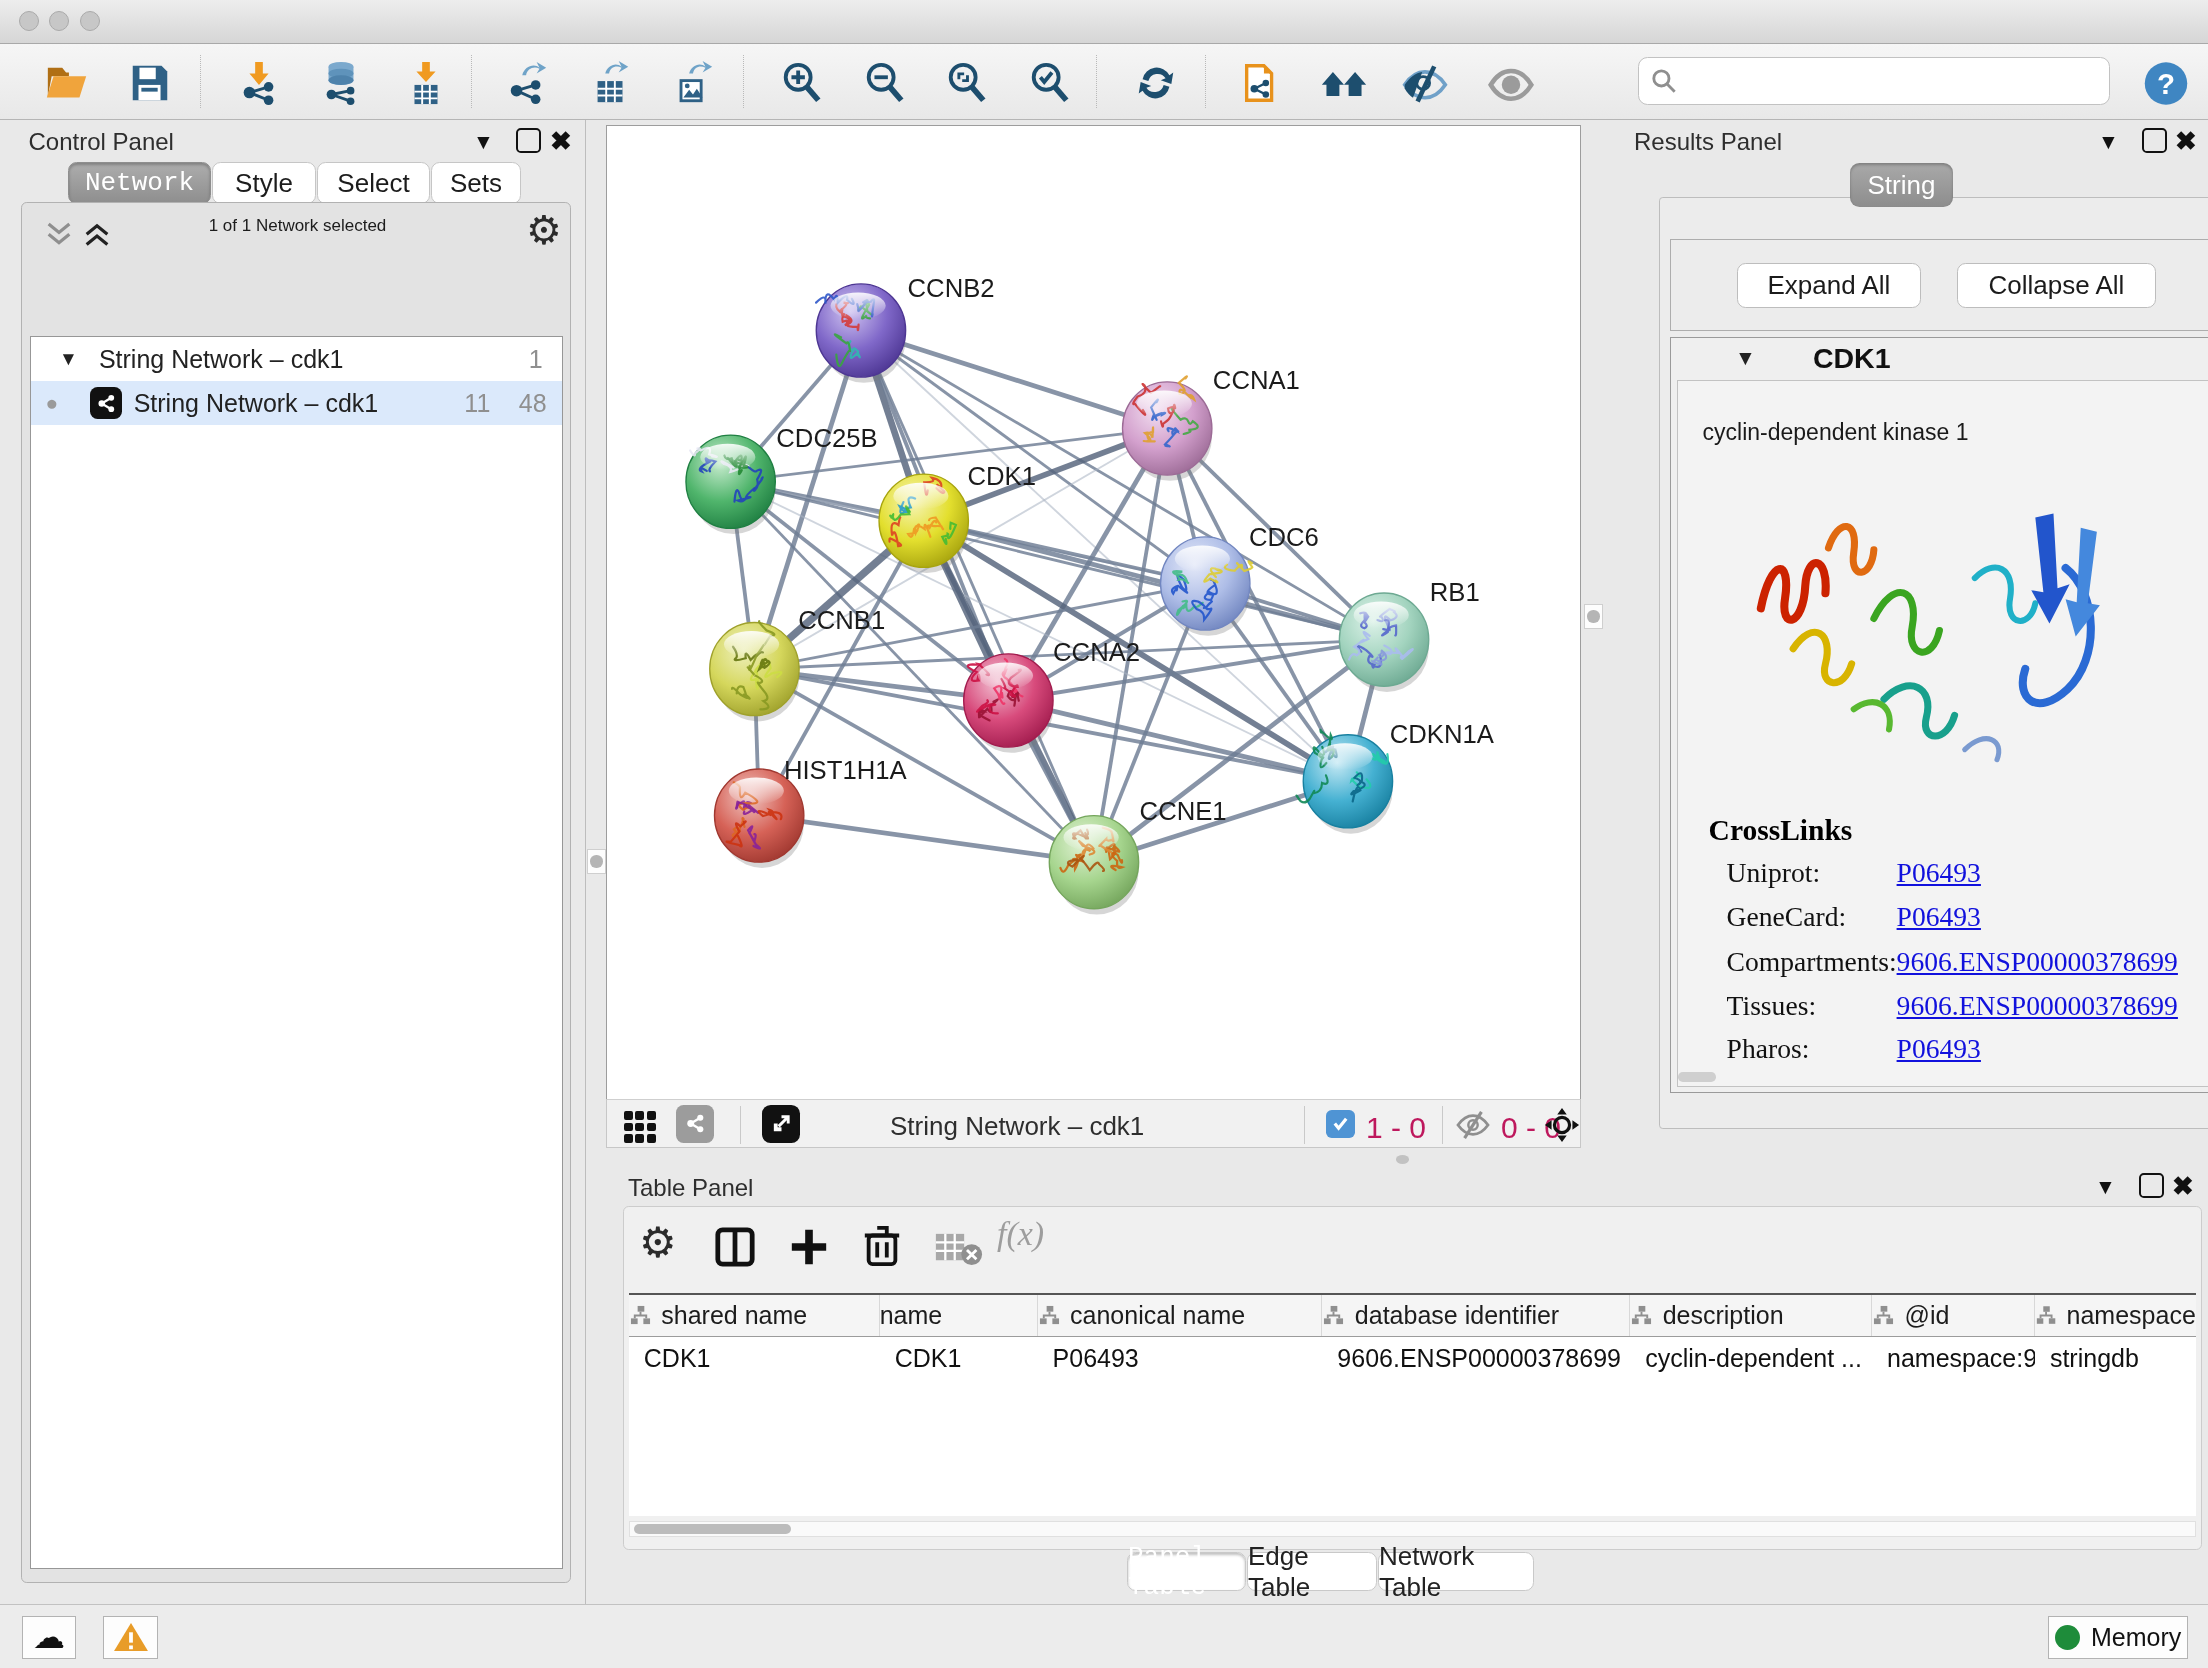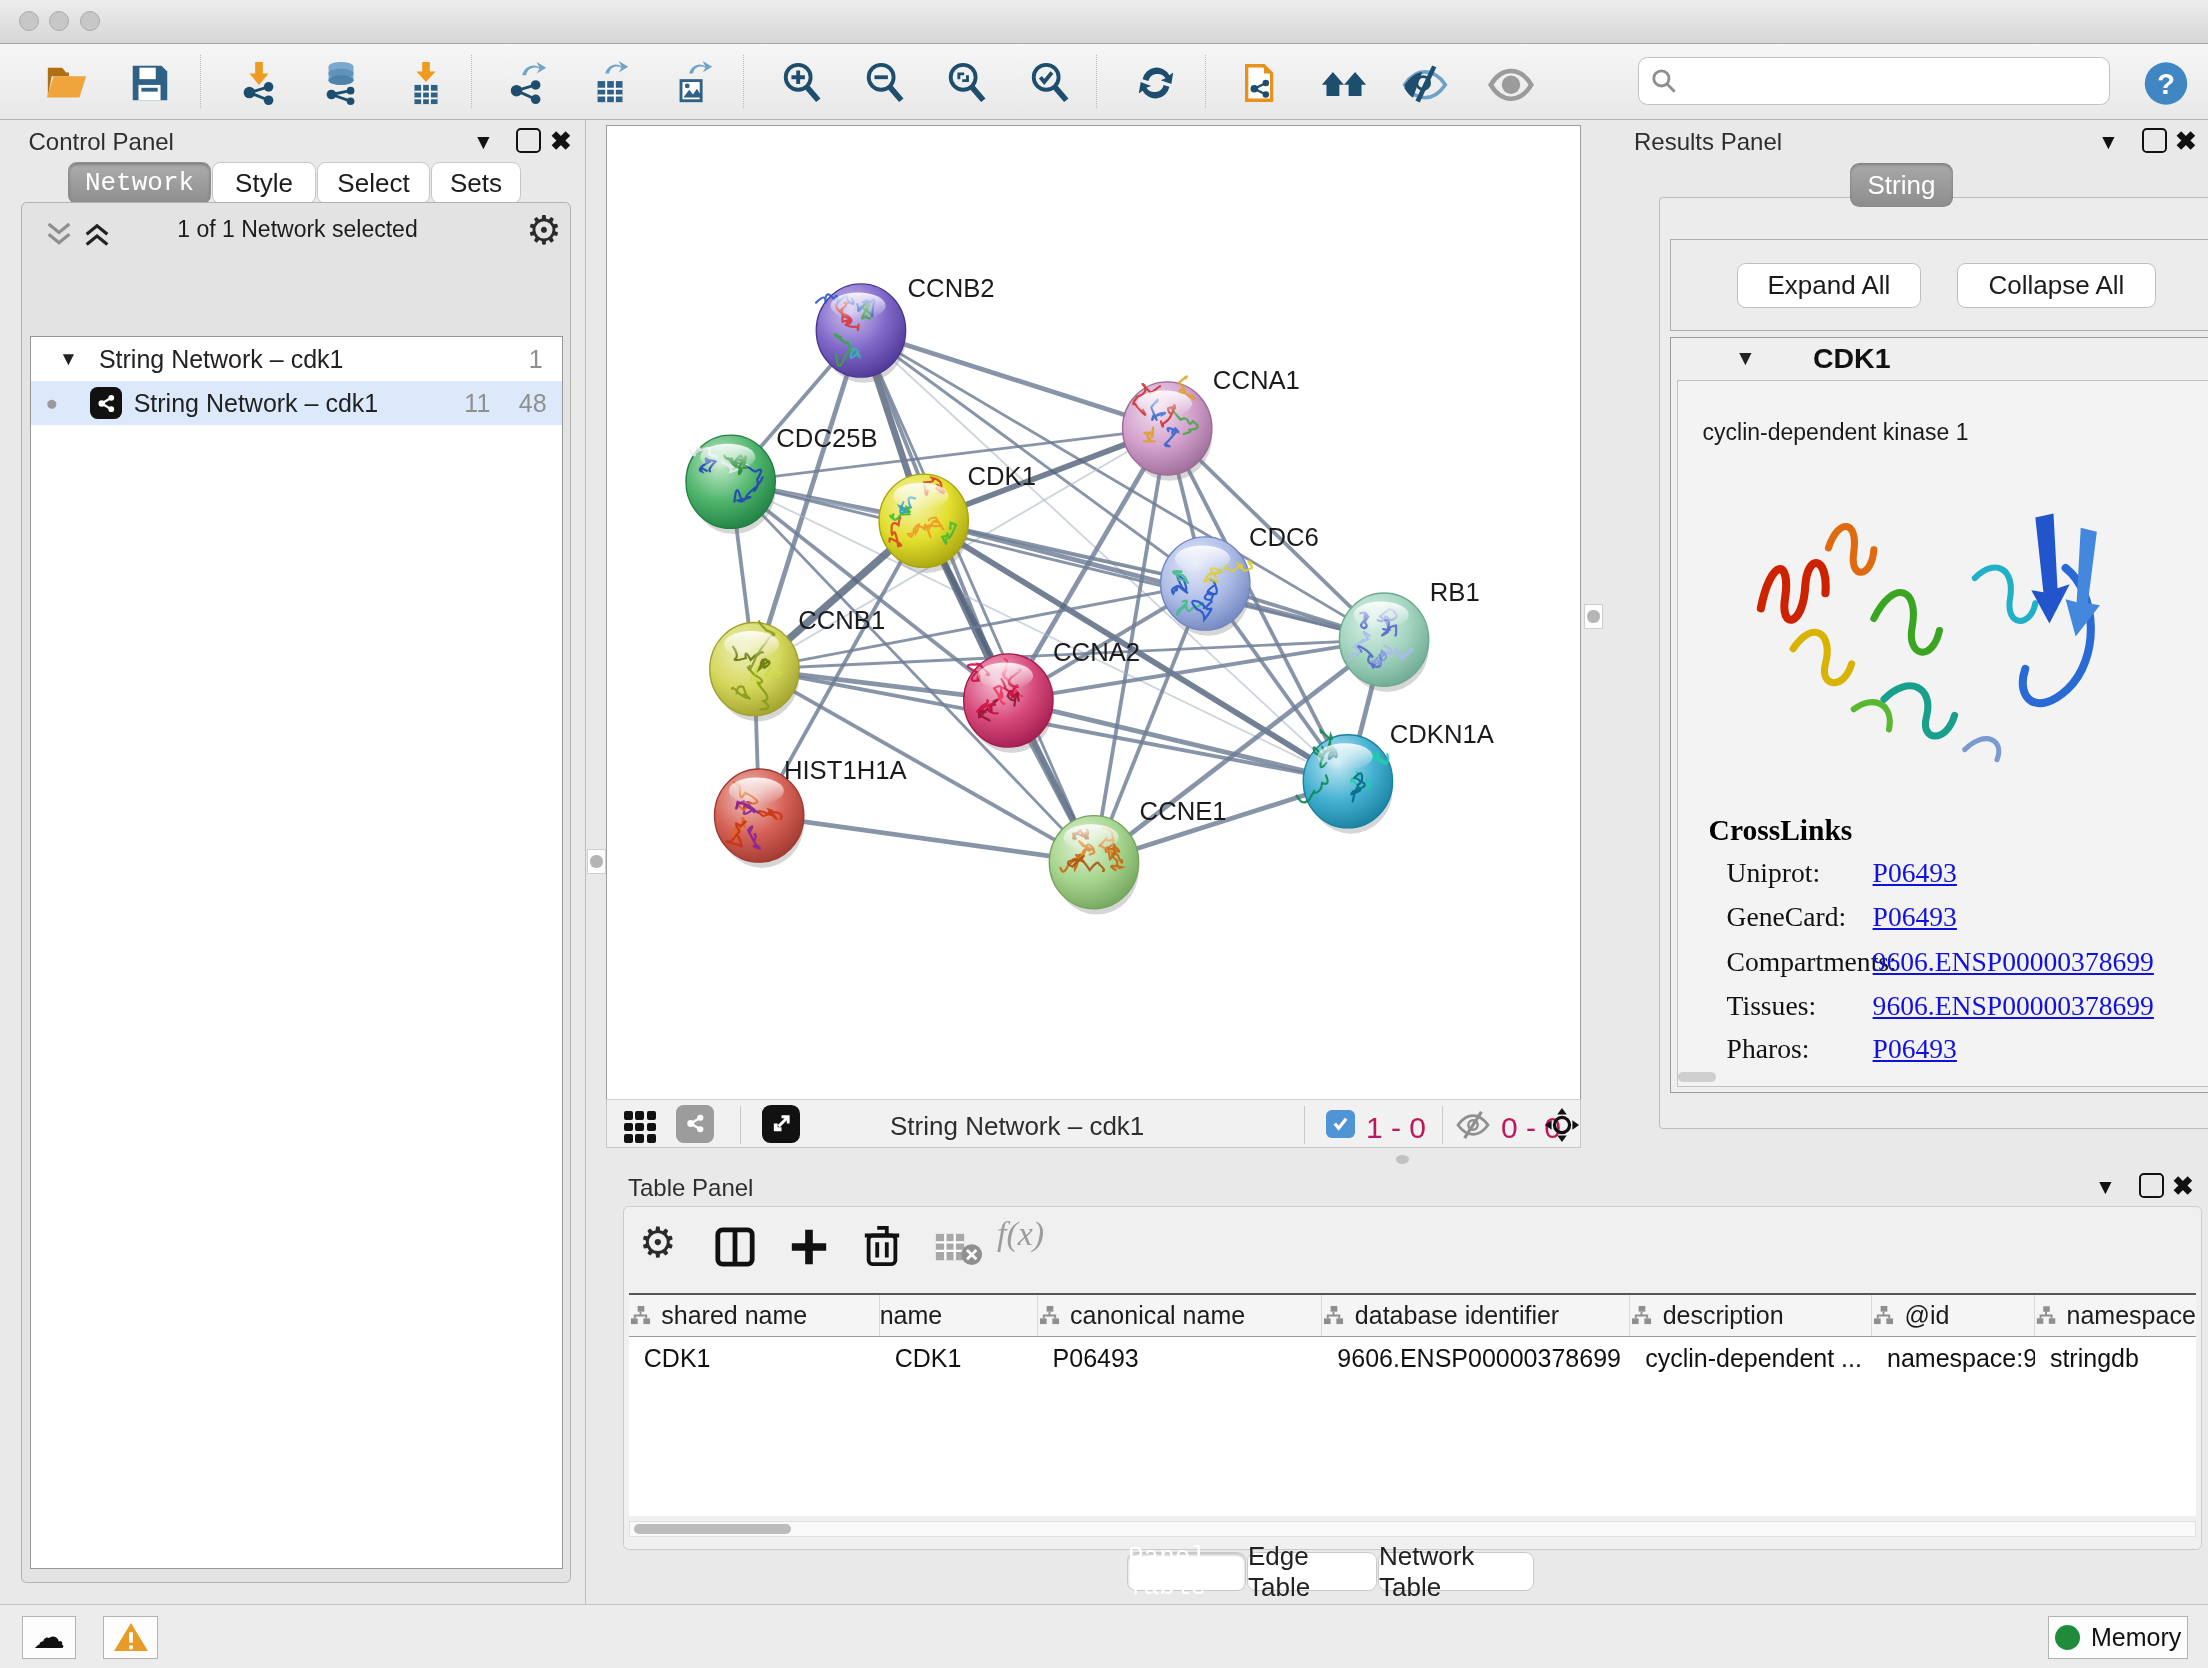--- a/index.html
+++ b/index.html
@@ -63,21 +63,21 @@
   #string-tab { left:243px; top:43px; width:103px; height:44px; background:linear-gradient(#a9a9a9,#8d8d8d);
     border-radius:9.5px; color:#fff; font-size:26px; display:flex; align-items:center; justify-content:center;
     box-shadow:inset 0 1.9px 2.9px rgba(0,0,0,.25); z-index:3; }
   #rp-outer { left:11.4px; top:77px; width:574px; height:932px; background:#ececec; border:1px solid #bdbdbd; border-radius:3.8px;margin-left:41px; }
   #rp-btnbox { left:9.5px; top:41px; width:552px; height:92px; background:#ececec; border:1px solid #adadad; }
   .rp-btn { height:45px; background:#fff; border:1px solid #bdbdbd; border-radius:8.6px;
     font-size:26px; color:#1b1b1b; display:flex; align-items:center; justify-content:center; }
   #cdk1-box { left:9.5px; top:139px; width:555px; height:756px; background:#efefef; border:1px solid #9a9a9a; }
   #cdk1-inner { left:5.7px; top:42px; width:542px; height:707px; background:#f3f3f3; border:1px solid #c2c2c2; }
   .serif { font-family:"Liberation Serif","DejaVu Serif",serif; }
-  .xl-row { position:absolute; left:49px; display:flex; font-size:27.6px; }
+  .xl-row { position:absolute; left:49px; display:flex; font-size:27.6px;gap:24px; }
   .xl-label { width:146px; color:#111; }
   .xl-link { color:#1111dd; text-decoration:underline; }
 
   
   #table-panel-box { left:623px; top:1206px; width:1579px; height:344px; background:#f0f0f0;
     border:1px solid #cccccc; border-radius:5.7px; }
   #tbl { left:4.8px; top:86px; width:1567px; height:223px; background:#fff; border-top:2.9px solid #555; }
   .thead { display:flex; height:42px; background:#f5f5f5; border-bottom:1px solid #9c9c9c; }
   .th { display:flex; align-items:center; justify-content:flex-start; font-size:25px; color:#1c1c1c; gap:9.5px;
     border-right:1px solid #d8d8d8; overflow:hidden; white-space:nowrap; }
@@ -270,21 +270,21 @@
   <div class="abs cp-tab" style="left:317px; top:42px; width:113px">Select</div>
   <div class="abs cp-tab" style="left:431px; top:42px; width:90px">Sets</div>
 
   <div id="cp-box" class="abs">
     <svg class="abs" style="left:21px; top:17px" width="32" height="28.5" viewBox="0 0 34 30">
         <path d="M6 4l11 9L28 4M6 15l11 9 11-9" fill="none" stroke="#8f8f8f" stroke-width="3.4"></path>
       </svg>
     <svg class="abs" style="left:59px; top:17px" width="32" height="28.5" viewBox="0 0 34 30">
         <path d="M6 26l11-9 11 9M6 15l11-9 11 9" fill="none" stroke="#222" stroke-width="3.4"></path>
       </svg>
-    <div class="abs" style="left:95px; top:13.3px; width:361px; text-align:center; font-size:23px; color:#1c1c1c">1 of 1 Network selected</div>
+    <div class="abs" style="left:95px; top:13.3px; width:361px; text-align:center; font-size:17px; color:#1c1c1c">1 of 1 Network selected</div>
     <span class="abs" style="left:504px; top:3.8px; font-size:40px; color:#2b2b2b">⚙</span>
 
     <div id="cp-tree" class="abs">
       <div class="tree-row">
         <span style="margin-left:28.5px; font-size:19px">▼</span>
         <span style="margin-left:21px">String Network – cdk1</span>
         <span class="tree-count" style="margin-left:auto; margin-right:19px">1</span>
       </div>
       <div class="tree-row" style="background:#dbe9fb">
         <span style="margin-left:15px; color:#9a9a9a; font-size:21px">●</span>

